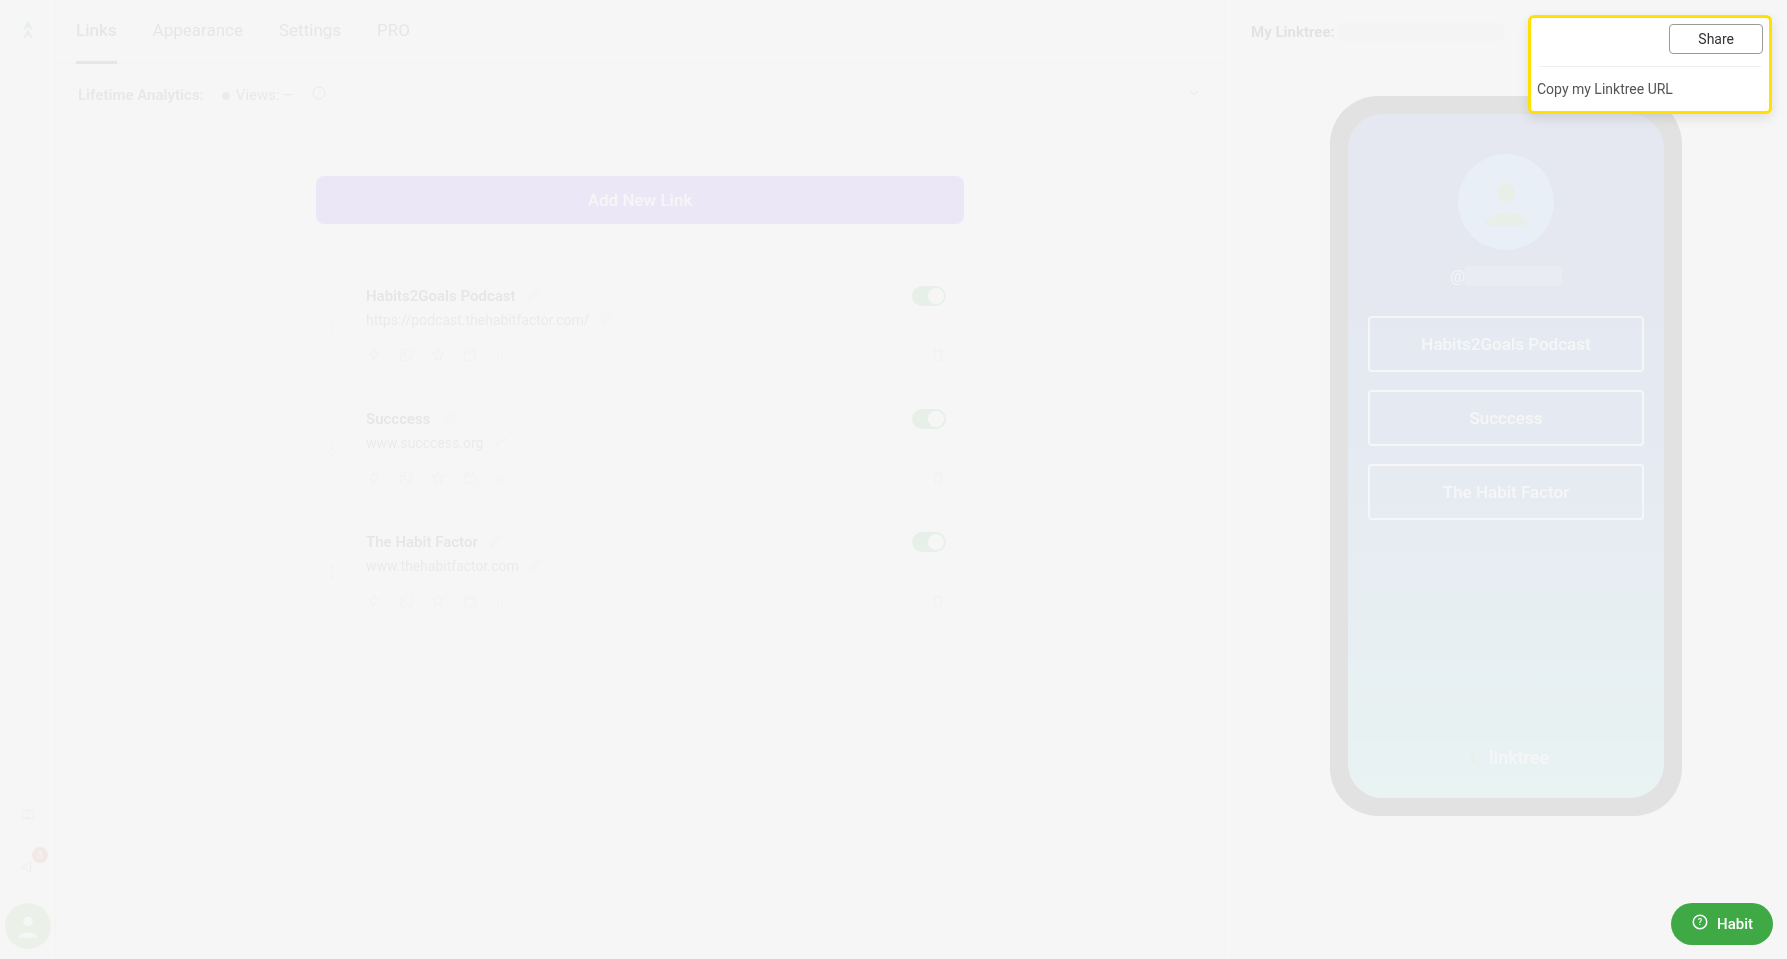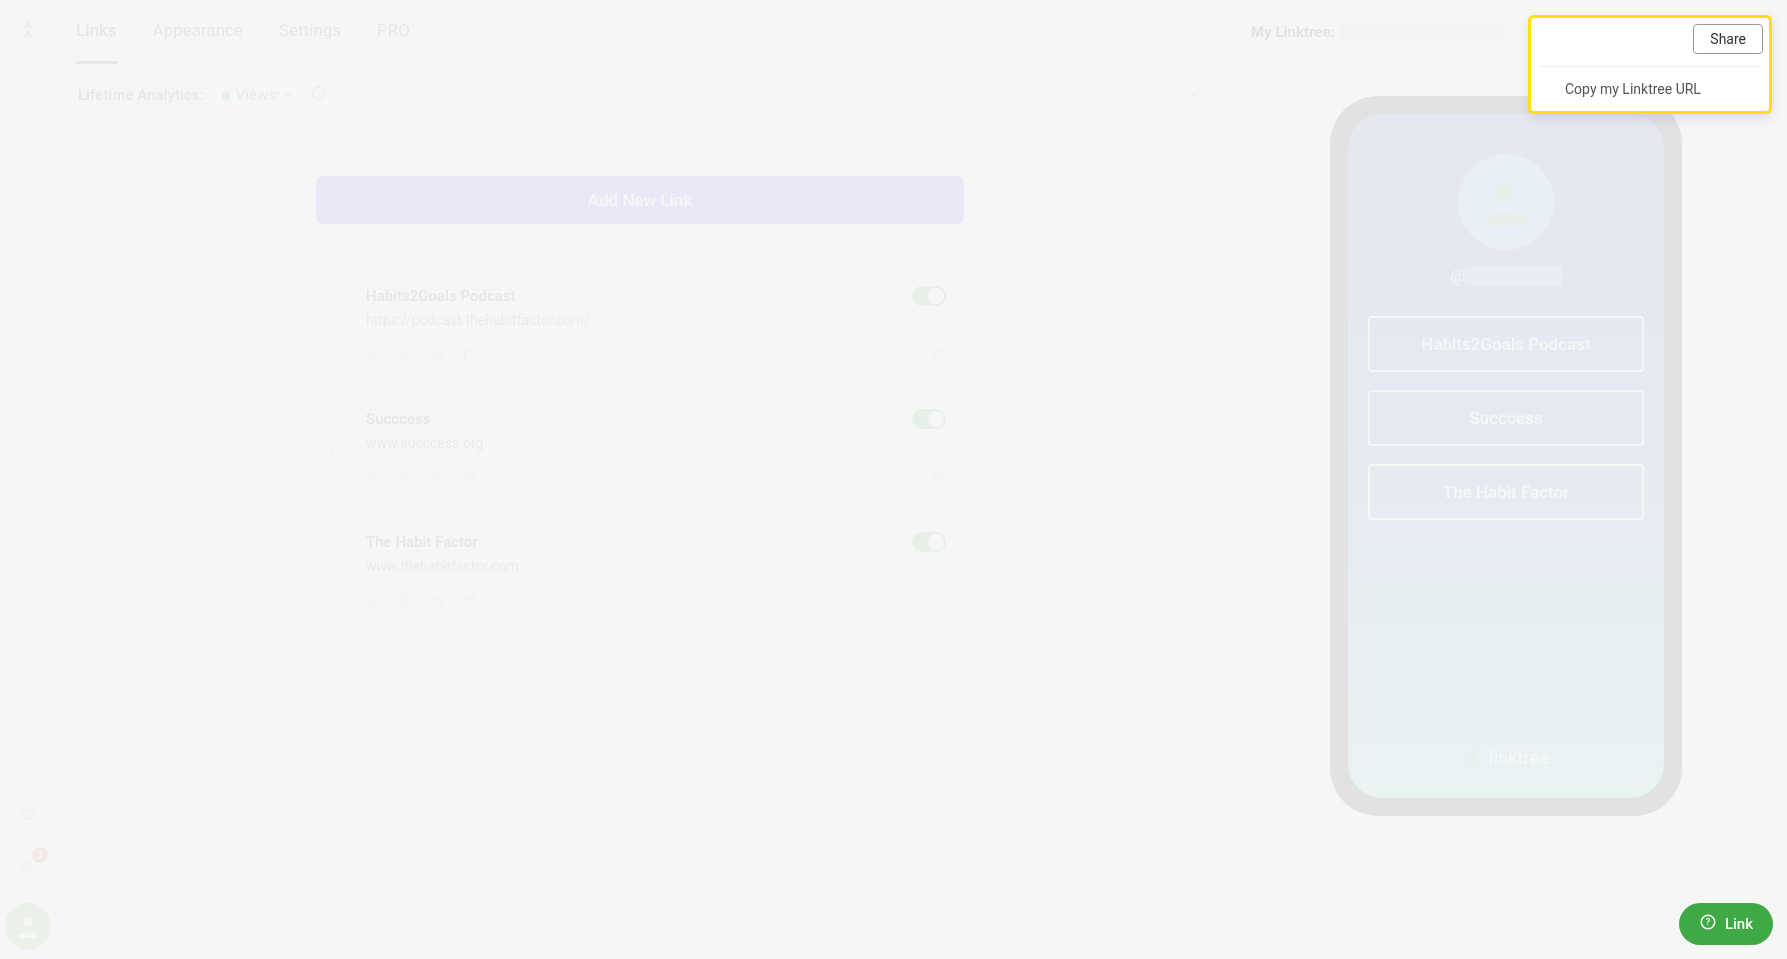--- a/index.html
+++ b/index.html
@@ -321,41 +321,40 @@
       width: 244px;
       background: #fff;
       border: 3px solid #ffe000;
       border-radius: 6px;
       z-index: 100;
       box-shadow: 0 4px 12px rgba(0,0,0,0.1);
     }
     .share-btn {
       float: right;
       margin: 6px 6px 0 0;
-      padding: 6px 16px;
+      padding: 6px 28px;
       border: 1px solid #999;
       border-radius: 4px;
       background: #fff;
       font-size: 14px;
       color: #333;
     }
     .dropdown-body {
       clear: both;
       padding-top: 12px;
     }
     .dropdown-sep {
       border-top: 1px solid #eee;
       margin: 0 8px;
     }
     .dropdown-item {
       padding: 14px 6px;
       font-size: 14px;
       color: #555;
       cursor: pointer;
-      margin-left: 28px;
     }
     .help-btn {
       position: absolute;
       bottom: 14px;
       right: 14px;
       background: #3fa946;
       color: #fff;
       padding: 10px 20px;
       border-radius: 24px;
       font-size: 15px;
@@ -627,14 +626,14 @@
     <div class="dropdown-sep"></div>
     <div class="dropdown-item">Copy my Linktree URL</div>
   </div>
 </div>
 
 <div class="help-btn">
   <span><svg width="18" height="18" viewBox="0 0 24 24" fill="none" stroke="#fff" stroke-width="2">
         <circle cx="12" cy="12" r="9"></circle>
         <text x="12" y="16" font-size="12" text-anchor="middle" fill="#fff" stroke="none">?</text>
       </svg></span>
-  <span>Link</span>
+  <span>Habit</span>
 </div>
 
 </body></html>

